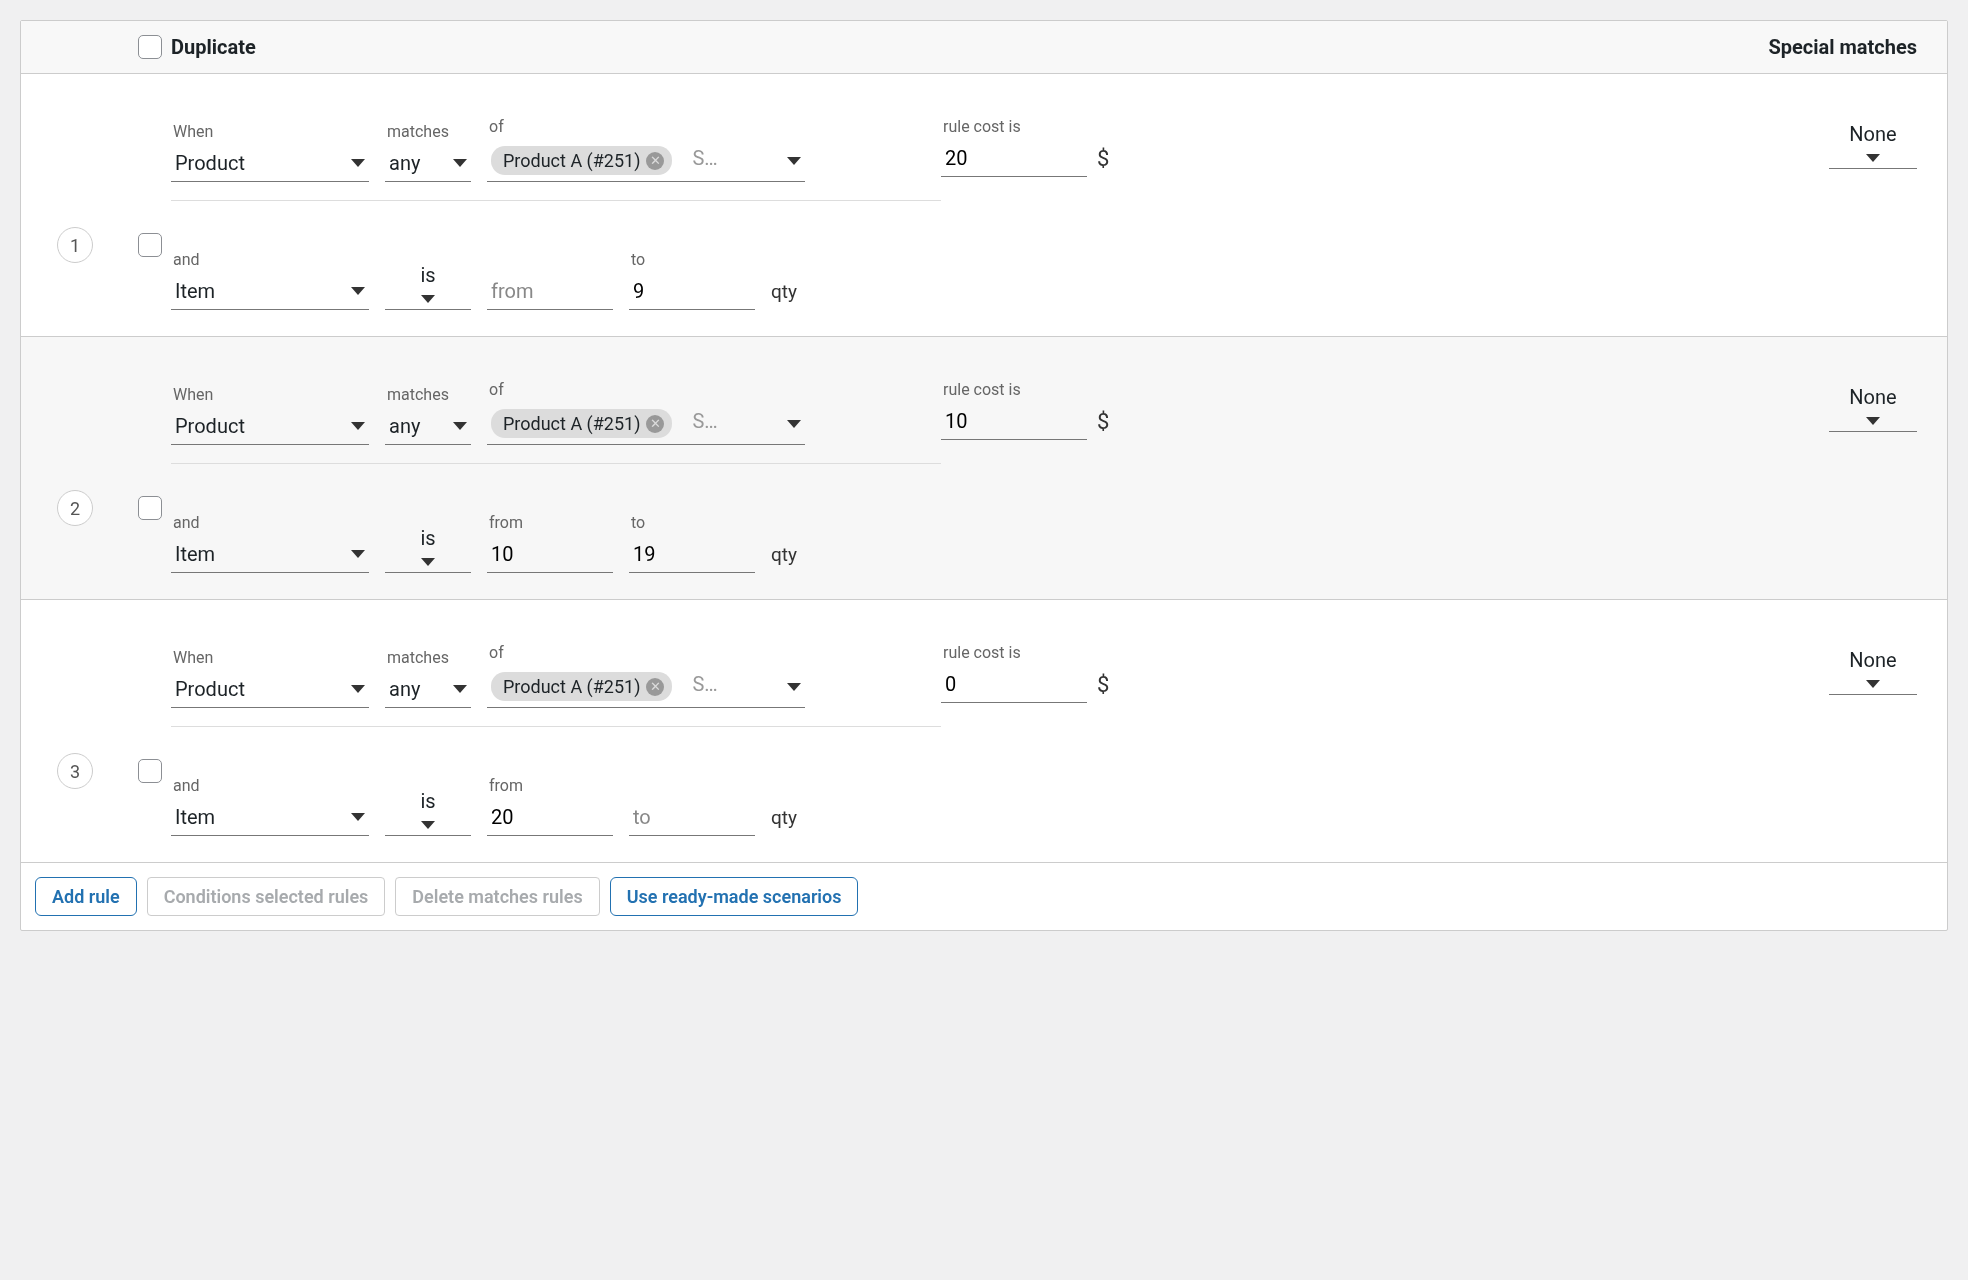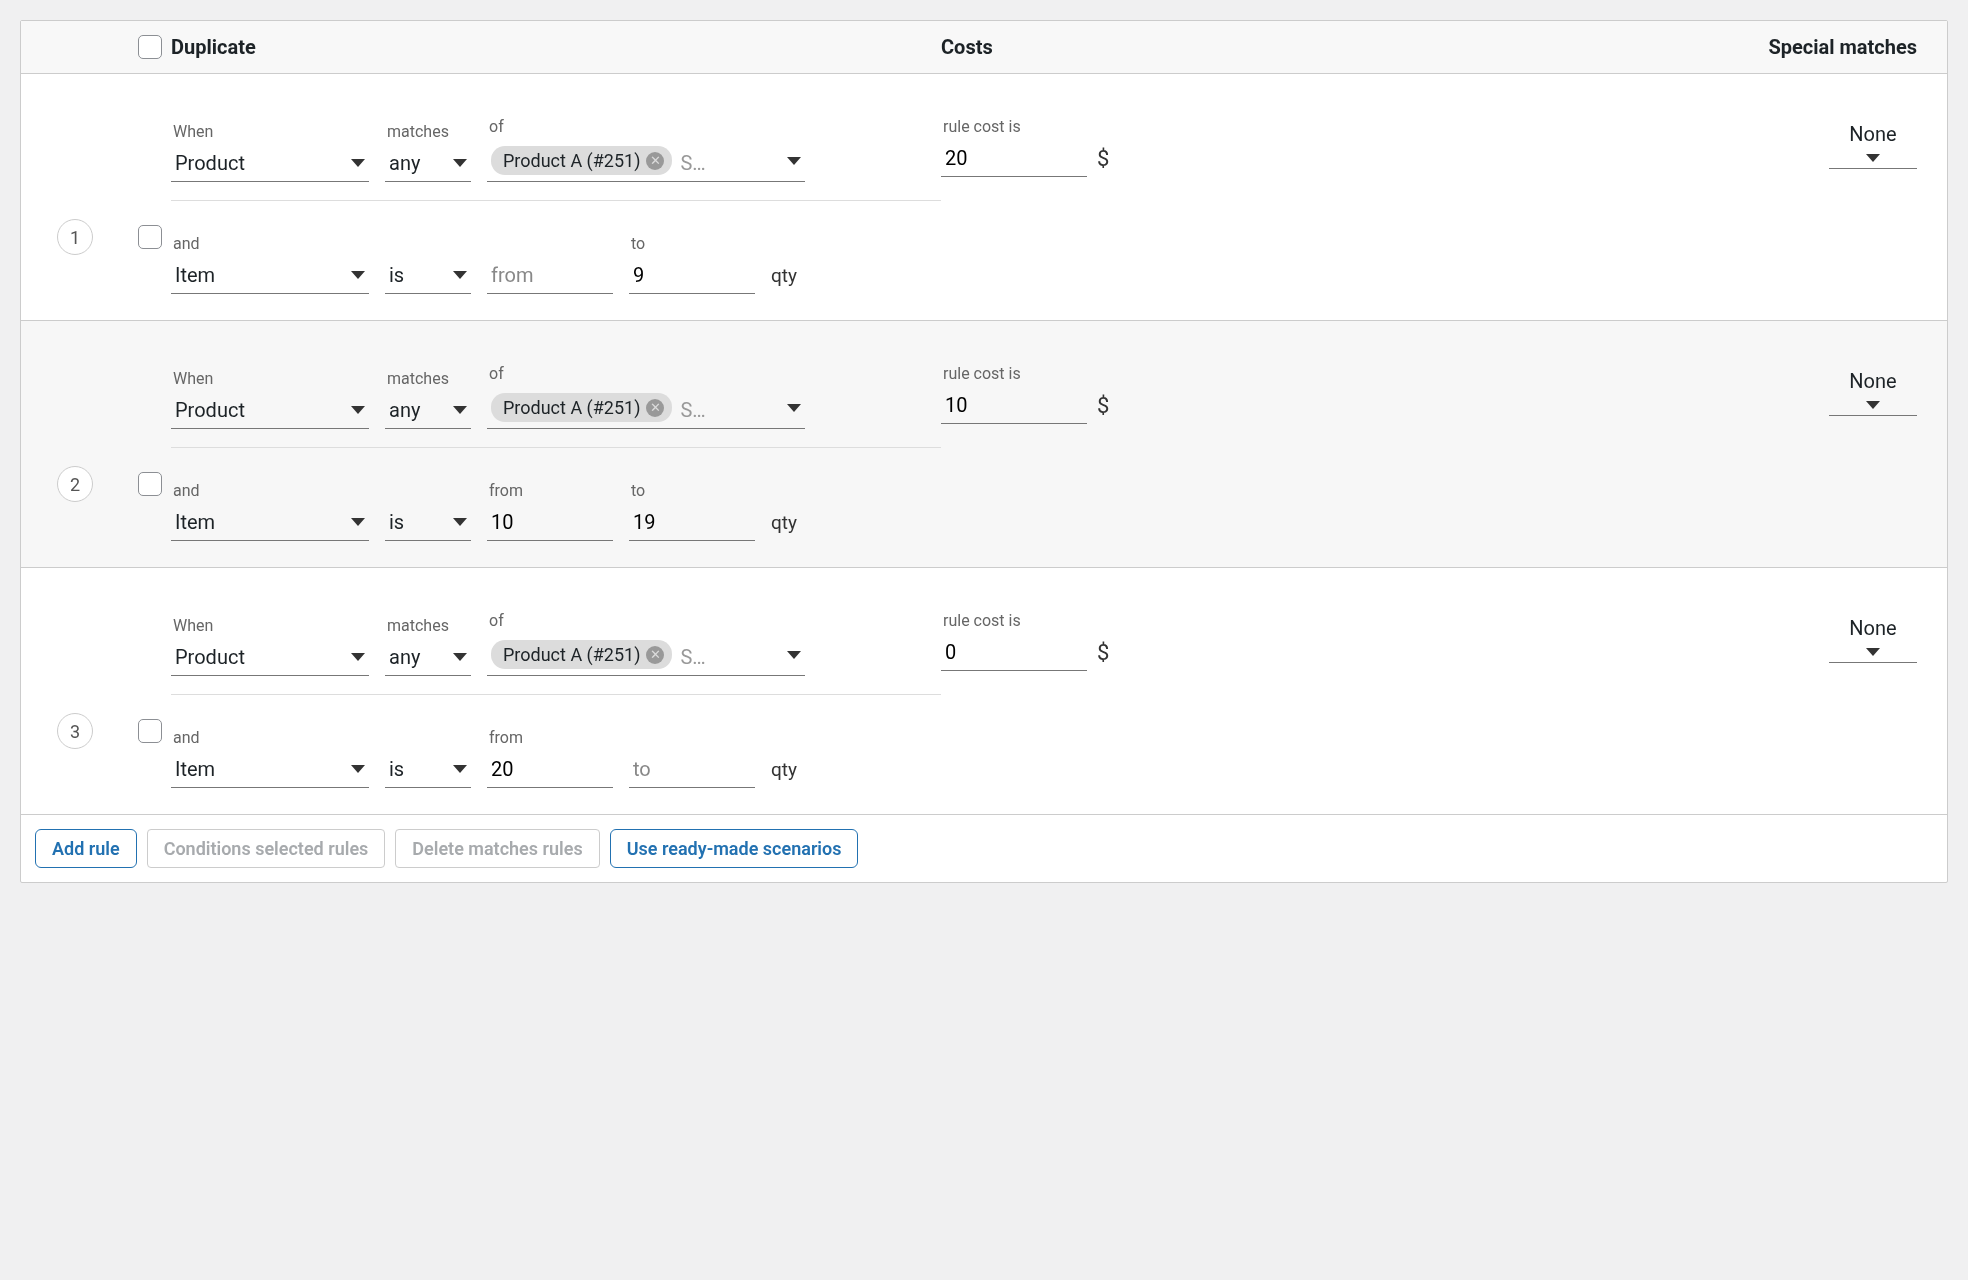--- a/index.html
+++ b/index.html
@@ -111,21 +111,21 @@
       display: flex;
       align-items: center;
       justify-content: space-between;
       gap: 8px;
       min-height: 36px;
     }
     .w-product { width: 198px; }
     .w-matches { width: 86px; }
     .w-of { width: 318px; }
     .w-item { width: 198px; }
-    .w-is { width: 86px; }
+    .w-is { width: 86px; flex-direction: column; }
     .w-qty { width: 126px; }
     .w-cost { width: 146px; }
     .w-action { width: 88px; flex-direction: column; }
     .caret {
       width: 0;
       height: 0;
       border-left: 7px solid transparent;
       border-right: 7px solid transparent;
       border-top: 8px solid #333;
       flex-shrink: 0;
@@ -148,22 +148,22 @@
       color: #dcdcdc;
       display: flex;
       align-items: center;
       justify-content: center;
       font-size: 13px;
       cursor: pointer;
       line-height: 1;
     }
     .of-container {
       display: flex;
-      align-items: flex-end;
-      gap: 8px;
+      align-items: flex-start;
+      gap: 20px;
       flex: 1;
       overflow: hidden;
     }
     .placeholder-text {
       color: #999;
       font-size: 20px;
       white-space: nowrap;
       overflow: hidden;
       text-overflow: clip;
       flex: 1;
@@ -253,21 +253,20 @@
 <body>
 
 <div class="panel">
 
   <div class="table-header">
     <div></div>
     <div class="header-check-cell">
       <div class="checkbox"></div>
     </div>
     <div class="th th-conditions">Duplicate</div>
-    <div class="th th-costs">Costs</div>
     <div class="th th-actions">Special matches</div>
   </div>
 
   <div class="rule-row">
     <div class="num-cell">
       <div class="num-badge">1</div>
     </div>
     <div class="check-cell">
       <div class="checkbox"></div>
     </div>

